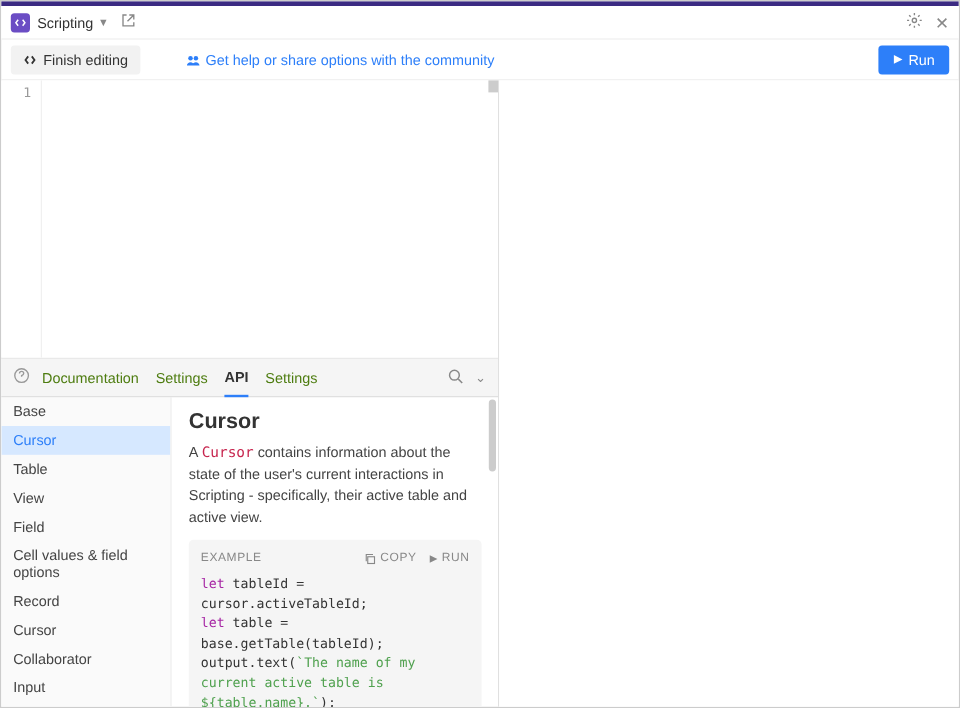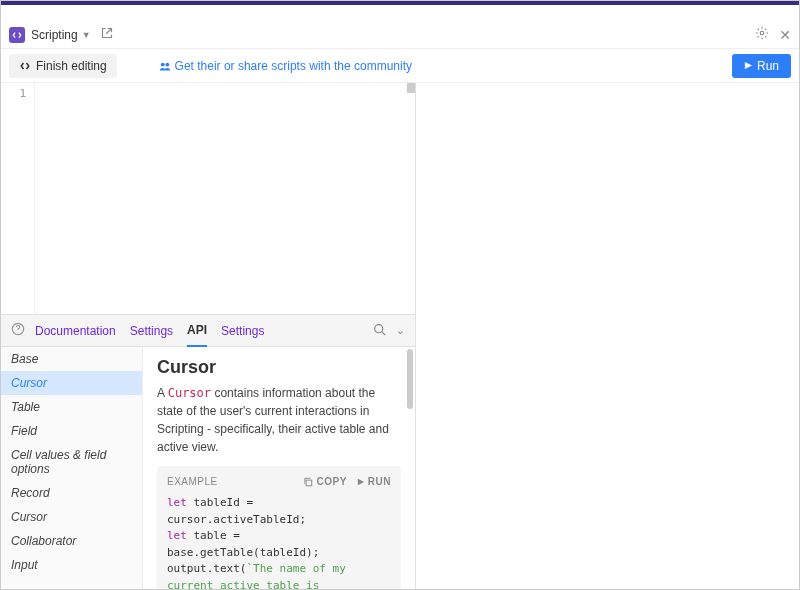--- a/index.html
+++ b/index.html
@@ -1,18 +1,18 @@
 <!DOCTYPE html>
 <html><head>
 <meta charset="utf-8">
 <style>
 * { margin: 0; padding: 0; box-sizing: border-box; }
 body { font-family: -apple-system, BlinkMacSystemFont, "Segoe UI", Helvetica, Arial, sans-serif; font-size: 13px; color: #333; background: #fff; width: 800px; height: 590px; overflow: hidden; border: 1px solid #ccc; }
 .topbar { height: 4px; background: #3b2a82; }
-.header { display: flex; align-items: center; height: 28px; padding: 0 8px; border-bottom: 1px solid #eee; background: #fff; margin-top: 16px; }
+.header { display: flex; align-items: center; height: 28px; padding: 0 8px; border-bottom: 1px solid #eee; background: #fff; }
 .app-icon { width: 16px; height: 16px; background: #6b4dc4; border-radius: 3px; display: inline-flex; align-items: center; justify-content: center; margin-right: 6px; }
 .app-icon svg { width: 10px; height: 10px; }
 .app-title { font-size: 12px; font-weight: 500; color: #333; }
 .caret { margin-left: 4px; color: #888; font-size: 9px; }
 .popout { margin-left: 10px; color: #888; font-size: 12px; cursor: pointer; }
 .spacer { flex: 1; }
 .gear { color: #888; margin-right: 10px; cursor: pointer; }
 .close { color: #888; cursor: pointer; font-size: 14px; }
 .toolbar { display: flex; align-items: center; height: 34px; padding: 0 8px; border-bottom: 1px solid #eee; }
 .finish-btn { background: #f2f2f2; border: none; border-radius: 3px; padding: 5px 10px; font-size: 12px; cursor: pointer; display: inline-flex; align-items: center; gap: 5px; color: #333; }
@@ -21,36 +21,36 @@
 .run-btn { background: #2d7ff9; color: #fff; border: none; border-radius: 3px; padding: 5px 12px; font-size: 12px; cursor: pointer; display: inline-flex; align-items: center; gap: 4px; margin-left: auto; }
 .run-btn svg { width: 9px; height: 9px; fill: #fff; }
 .main { display: flex; height: calc(100% - 66px); }
 .left-pane { width: 415px; display: flex; flex-direction: column; border-right: 1px solid #e0e0e0; }
 .editor { flex: 0 0 232px; display: flex; border-bottom: 1px solid #e0e0e0; position: relative; }
 .gutter { width: 34px; background: #fff; text-align: right; padding: 4px 8px 0 0; color: #999; font-size: 11px; font-family: Menlo, Monaco, monospace; border-right: 1px solid #f0f0f0; }
 .code-area { flex: 1; background: #fff; position: relative; }
 .code-area::after { content: ""; position: absolute; right: 0; top: 0; width: 8px; height: 10px; background: #ccc; }
 .doc-tabs { display: flex; align-items: center; height: 32px; background: #f5f5f5; border-bottom: 1px solid #e0e0e0; padding: 0 10px; position: relative; }
 .help-icon { color: #999; margin-right: 10px; font-size: 13px; }
-.doc-tab { font-size: 12px; color: #6d28d9; margin-right: 14px; cursor: pointer; padding: 8px 0; }
+.doc-tab { font-size: 12px; color: #4d7c0f; margin-right: 14px; cursor: pointer; padding: 8px 0; }
 .doc-tab.active { color: #333; font-weight: 600; border-bottom: 2px solid #2d7ff9; }
 .search-icon { margin-left: auto; color: #888; margin-right: 10px; cursor: pointer; }
 .chevron { color: #888; cursor: pointer; font-size: 11px; }
 .doc-body { flex: 1; display: flex; overflow: hidden; }
 .sidebar { width: 142px; background: #fafafa; border-right: 1px solid #eee; overflow-y: auto; }
-.sidebar-item { padding: 5px 10px; font-size: 12px; color: #444; cursor: pointer; font-style: italic; }
+.sidebar-item { padding: 5px 10px; font-size: 12px; color: #444; cursor: pointer; }
 .sidebar-item.active { background: #d6e8ff; color: #2d7ff9; }
 .doc-content { flex: 1; padding: 10px 14px; overflow-y: auto; font-size: 12px; color: #333; position: relative; }
 .doc-content h1 { font-size: 18px; font-weight: 600; margin-bottom: 6px; }
 .doc-content p { font-size: 12px; color: #444; line-height: 1.5; margin-bottom: 10px; }
 .code-inline { color: #c7254e; font-family: Menlo, Monaco, monospace; }
 .example-block { background: #f5f5f5; border-radius: 4px; padding: 8px 10px; margin-bottom: 14px; font-family: Menlo, Monaco, monospace; font-size: 11px; line-height: 1.5; }
 .example-header { display: flex; align-items: center; font-size: 10px; color: #888; letter-spacing: 0.5px; margin-bottom: 6px; font-family: -apple-system, sans-serif; }
 .example-header .lbl { flex: 1; }
-.example-header .act { display: inline-flex; align-items: center; gap: 3px; margin-left: 10px; cursor: pointer; font-weight: bold; }
+.example-header .act { display: inline-flex; align-items: center; gap: 3px; margin-left: 10px; cursor: pointer; }
 .kw { color: #a626a4; }
 .str { color: #50a14f; }
 .tpl { color: #50a14f; }
 .right-pane { flex: 1; background: #fff; }
 .scroll-ind { position: absolute; right: 2px; top: 2px; width: 6px; height: 60px; background: #ccc; border-radius: 3px; }
 .help-toolbar-wrap { display: flex; align-items: center; width: 415px; }
 </style>
 </head>
 <body>
 
@@ -86,21 +86,21 @@
           <path d="M6 4L3 8l3 4M10 4l3 4-3 4"></path>
         </svg>
       <span>Finish editing</span>
     </button>
     <a class="help-link">
       <svg width="12" height="12" viewBox="0 0 16 16" fill="#2d7ff9">
           <circle cx="5" cy="6" r="2.5"></circle>
           <circle cx="11" cy="6" r="2.5"></circle>
           <path d="M1 14c0-2 2-3.5 4-3.5s4 1.5 4 3.5M7 14c0-2 2-3.5 4-3.5s4 1.5 4 3.5"></path>
         </svg>
-      <span>Get their or share scripts with the community</span>
+      <span>Get help or share options with the community</span>
     </a>
   </div>
   <button class="run-btn">
     <svg viewBox="0 0 10 10">
         <path d="M1 1l8 4-8 4z"></path>
       </svg>
     <span>Run</span>
   </button>
 </div>
 
@@ -132,20 +132,21 @@
           </svg>
       </span>
       <span class="chevron">⌄</span>
     </div>
 
     <div class="doc-body">
       <div class="sidebar">
         <div class="sidebar-item">Base</div>
         <div class="sidebar-item active">Cursor</div>
         <div class="sidebar-item">Table</div>
+        <div class="sidebar-item">View</div>
         <div class="sidebar-item">Field</div>
         <div class="sidebar-item">Cell values &amp; field options</div>
         <div class="sidebar-item">Record</div>
         <div class="sidebar-item">Cursor</div>
         <div class="sidebar-item">Collaborator</div>
         <div class="sidebar-item">Input</div>
 
       </div>
 
       <div class="doc-content">

